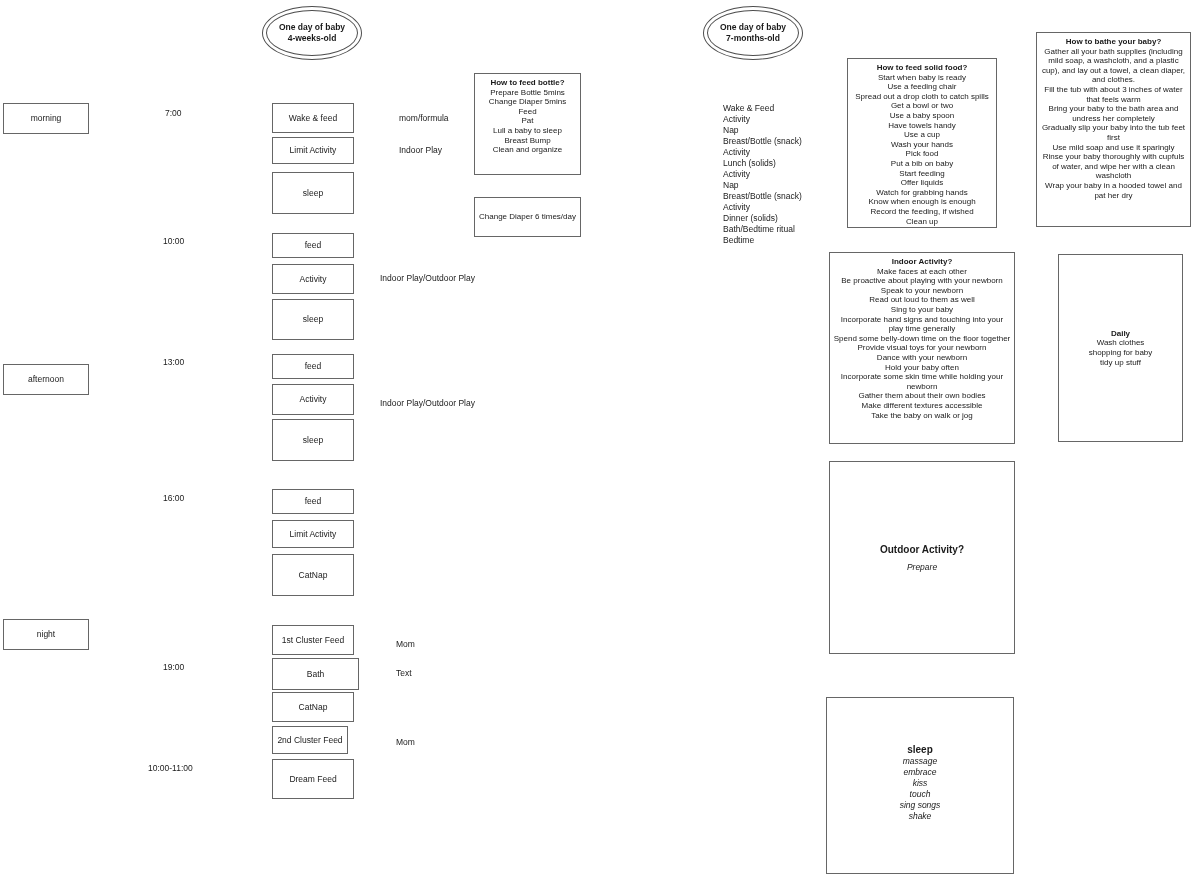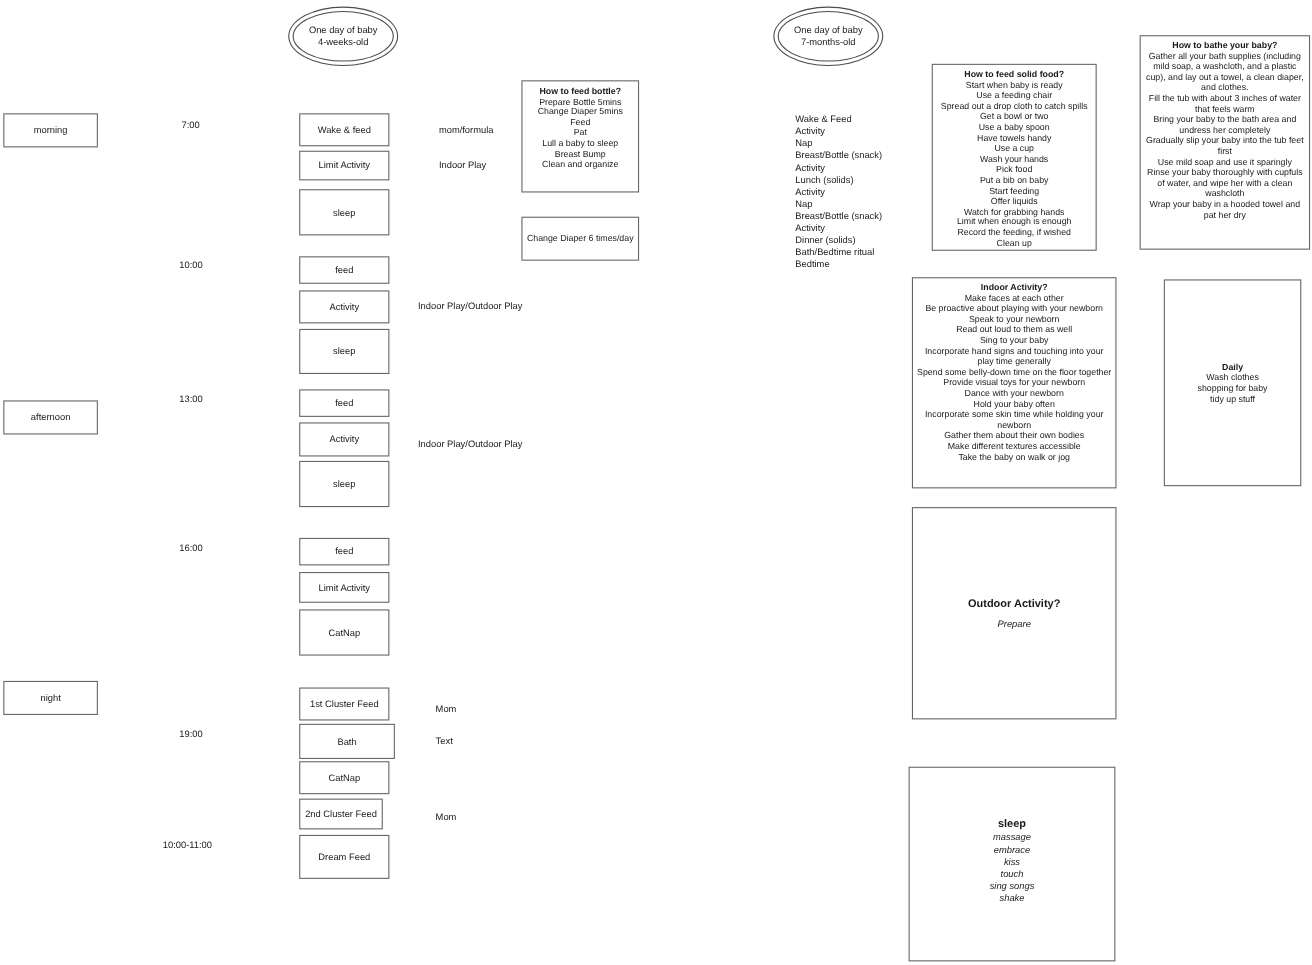--- a/index.html
+++ b/index.html
@@ -32,20 +32,21 @@
   .ellipse-inner {
     position: absolute;
     left: 3px; right: 3px; top: 3px; bottom: 3px;
     border: 1px solid #4d4d4d;
     border-radius: 50%;
     display: flex;
     align-items: center;
     justify-content: center;
     flex-direction: column;
     text-align: center;
+    font-weight: bold;
   }
   .ellipse-line {
     font-size: 8.5px;
     line-height: 11px;
     white-space: nowrap;
   }
 
   
   .node {
     border: 1px solid #666;
@@ -242,21 +243,21 @@
     <span class="panel-line">Get a bowl or two</span>
     <span class="panel-line">Use a baby spoon</span>
     <span class="panel-line">Have towels handy</span>
     <span class="panel-line">Use a cup</span>
     <span class="panel-line">Wash your hands</span>
     <span class="panel-line">Pick food</span>
     <span class="panel-line">Put a bib on baby</span>
     <span class="panel-line">Start feeding</span>
     <span class="panel-line">Offer liquids</span>
     <span class="panel-line">Watch for grabbing hands</span>
-    <span class="panel-line">Limit when enough is enough</span>
+    <span class="panel-line">Know when enough is enough</span>
     <span class="panel-line">Record the feeding, if wished</span>
     <span class="panel-line">Clean up</span>
   </div>
 
   <div class="abs panel top-align" style="left:1036px; top:32px; width:155px; height:195px;">
     <span class="panel-title">How to bathe your baby?</span>
     <span class="panel-line">Gather all your bath supplies (including mild soap, a washcloth, and a plastic cup), and lay out a towel, a clean diaper, and clothes.</span>
     <span class="panel-line">Fill the tub with about 3 inches of water that feels warm</span>
     <span class="panel-line">Bring your baby to the bath area and undress her completely</span>
     <span class="panel-line">Gradually slip your baby into the tub feet first</span>

